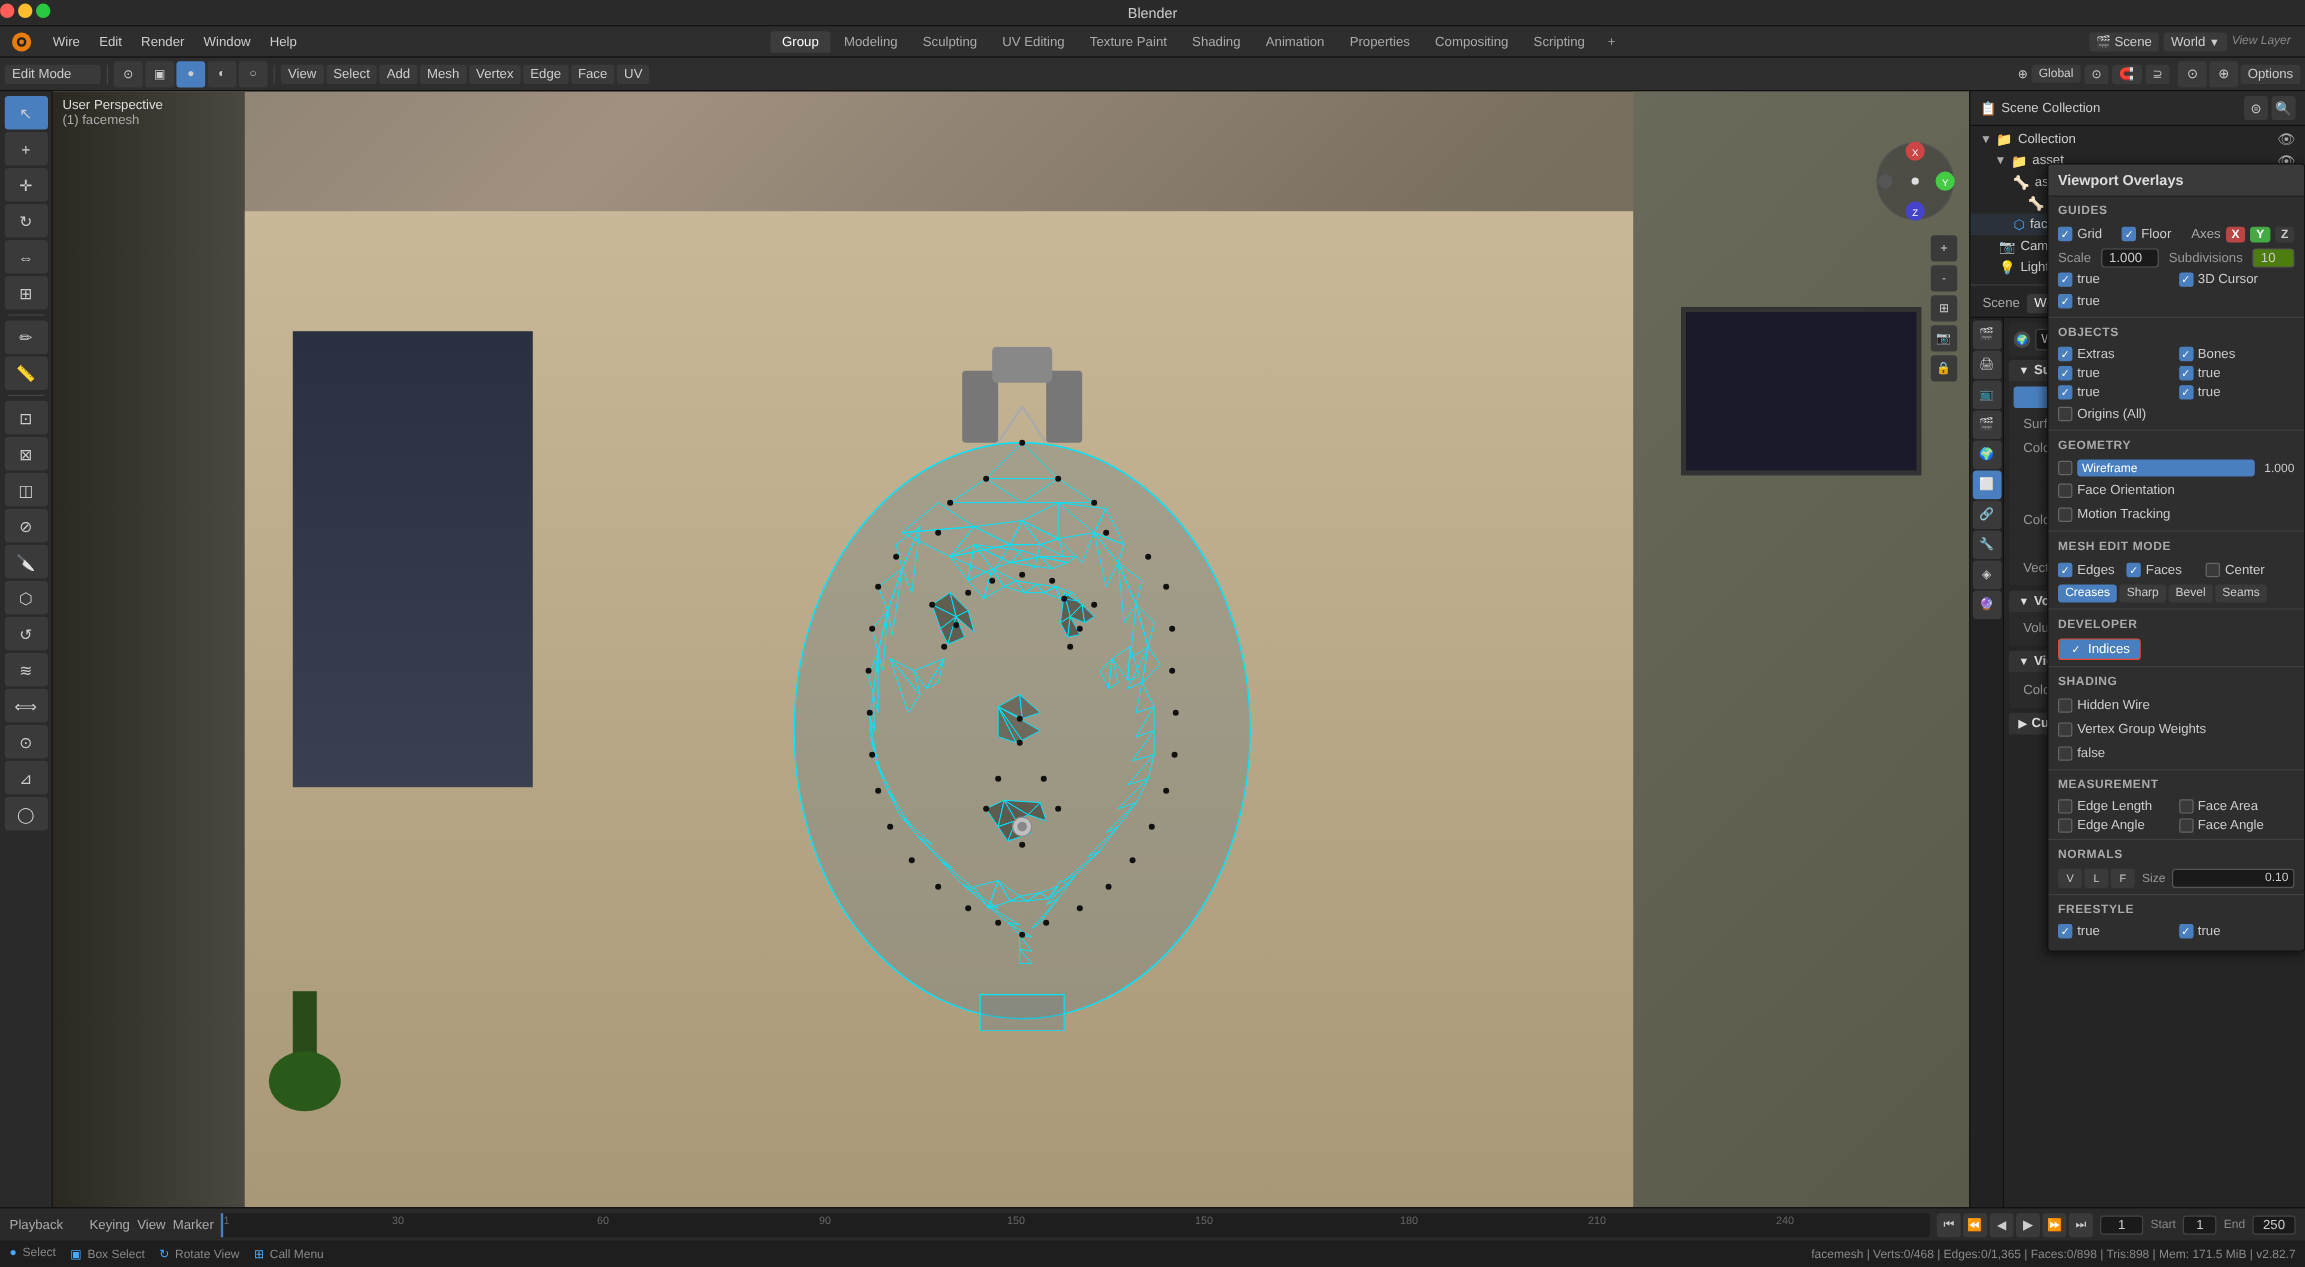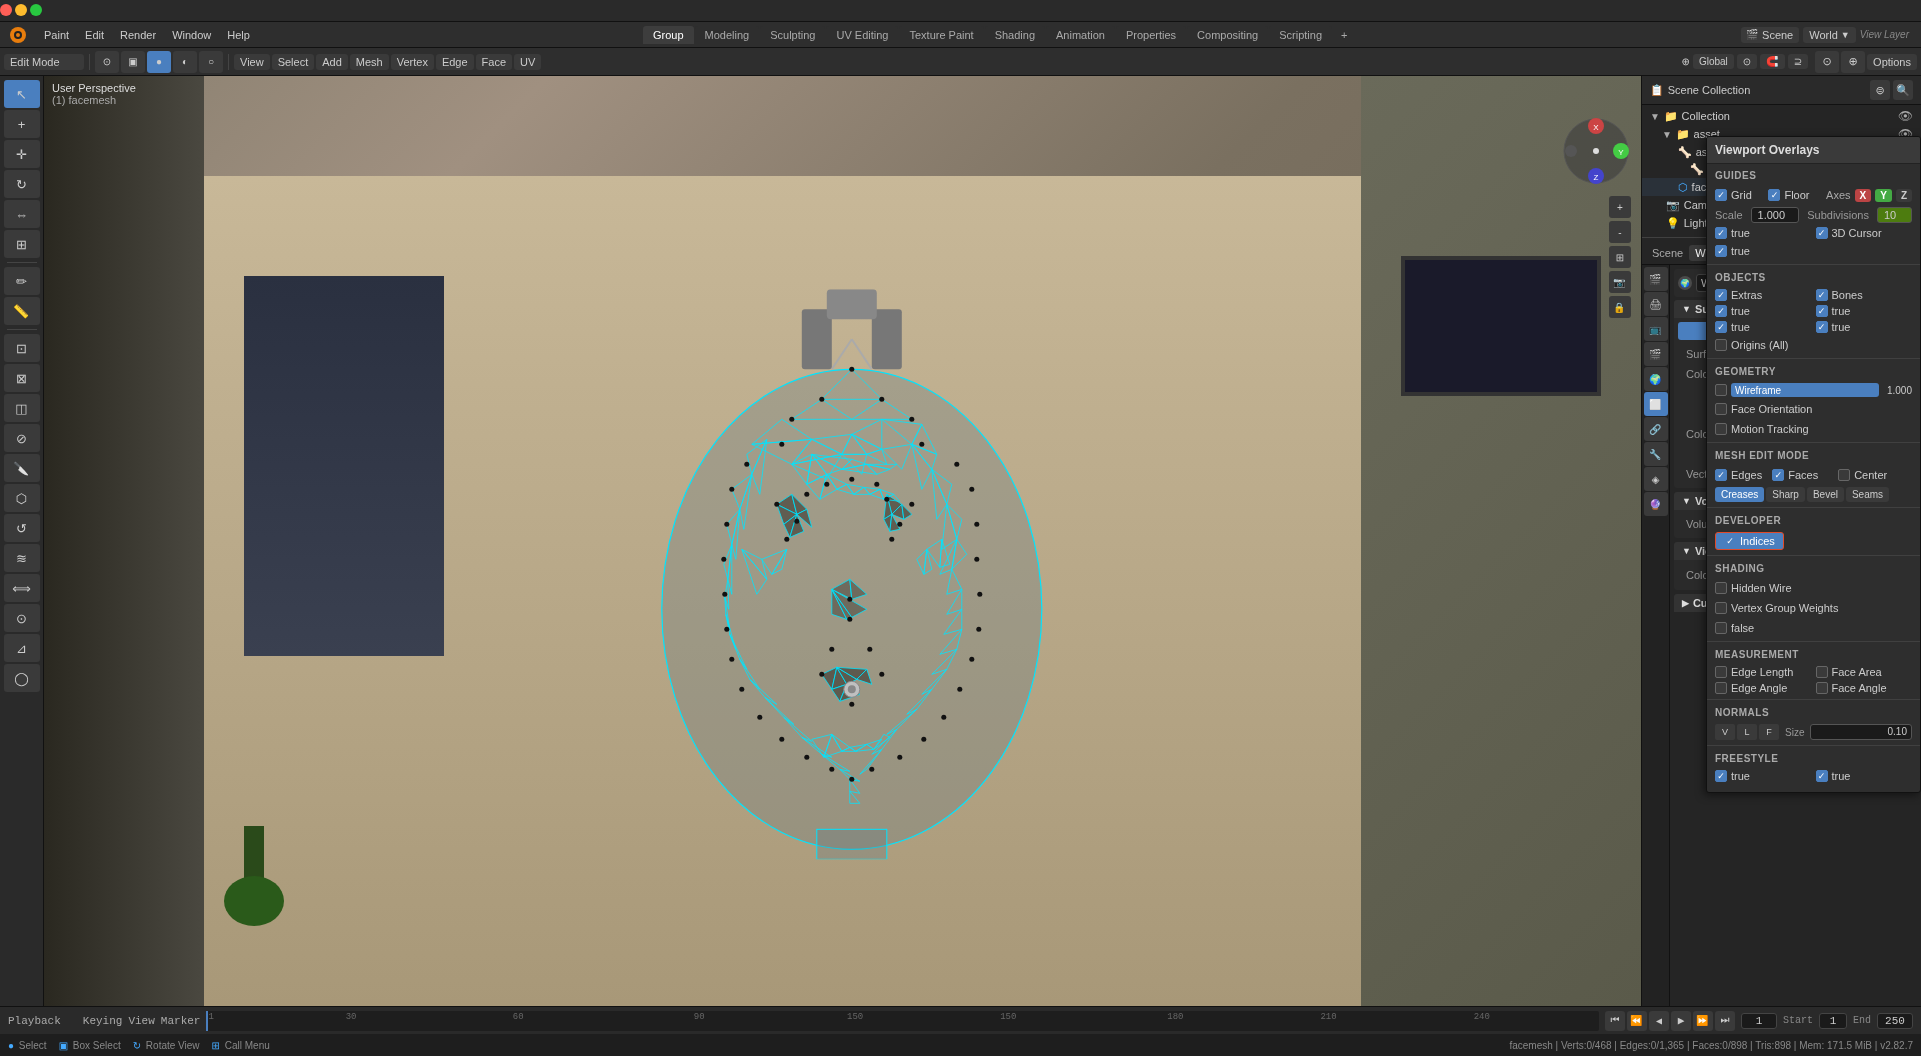--- a/index.html
+++ b/index.html
@@ -326,21 +326,20 @@
 
     
     .timeline-bar {
       height: 26px;
       background: #2a2a2a;
       display: flex;
       align-items: center;
       padding: 0 8px;
       gap: 6px;
       border-top: 1px solid #111;
-      font-family: Liberation Mono, monospace;
     }
 
     
     .editor-toolbar {
       height: 28px;
       background: #2e2e2e;
       display: flex;
       align-items: center;
       padding: 0 4px;
       gap: 3px;
@@ -431,32 +430,35 @@
   </style>
 </head>
 <body>
 
 <div class="blender-top">
   <div class="window-controls">
     <span class="btn-close"></span>
     <span class="btn-min"></span>
     <span class="btn-max"></span>
   </div>
+  <div style="position:absolute;left:0;right:0;text-align:center;pointer-events:none;">
+    <span class="title-bar-text">Blender</span>
+  </div>
 </div>
 
 <div class="blender-menu-bar">
 
   <div style="width:28px;height:22px;display:flex;align-items:center;justify-content:center;margin-right:4px;">
     <svg width="18" height="18" viewBox="0 0 18 18">
       <circle cx="9" cy="9" r="8" fill="#e87d0d"></circle>
       <circle cx="9" cy="9" r="4" fill="#222"></circle>
       <circle cx="9" cy="9" r="2" fill="#e87d0d"></circle>
     </svg>
   </div>
-  <div class="menu-item">Paint</div>
+  <div class="menu-item">Wire</div>
   <div class="menu-item">Edit</div>
   <div class="menu-item">Render</div>
   <div class="menu-item">Window</div>
   <div class="menu-item">Help</div>
 
   <div style="flex:1;display:flex;justify-content:center;">
 
     <div style="display:flex;gap:1px;align-items:center;">
       <div class="workspace-tab active">Group</div>
       <div class="workspace-tab">Modeling</div>

